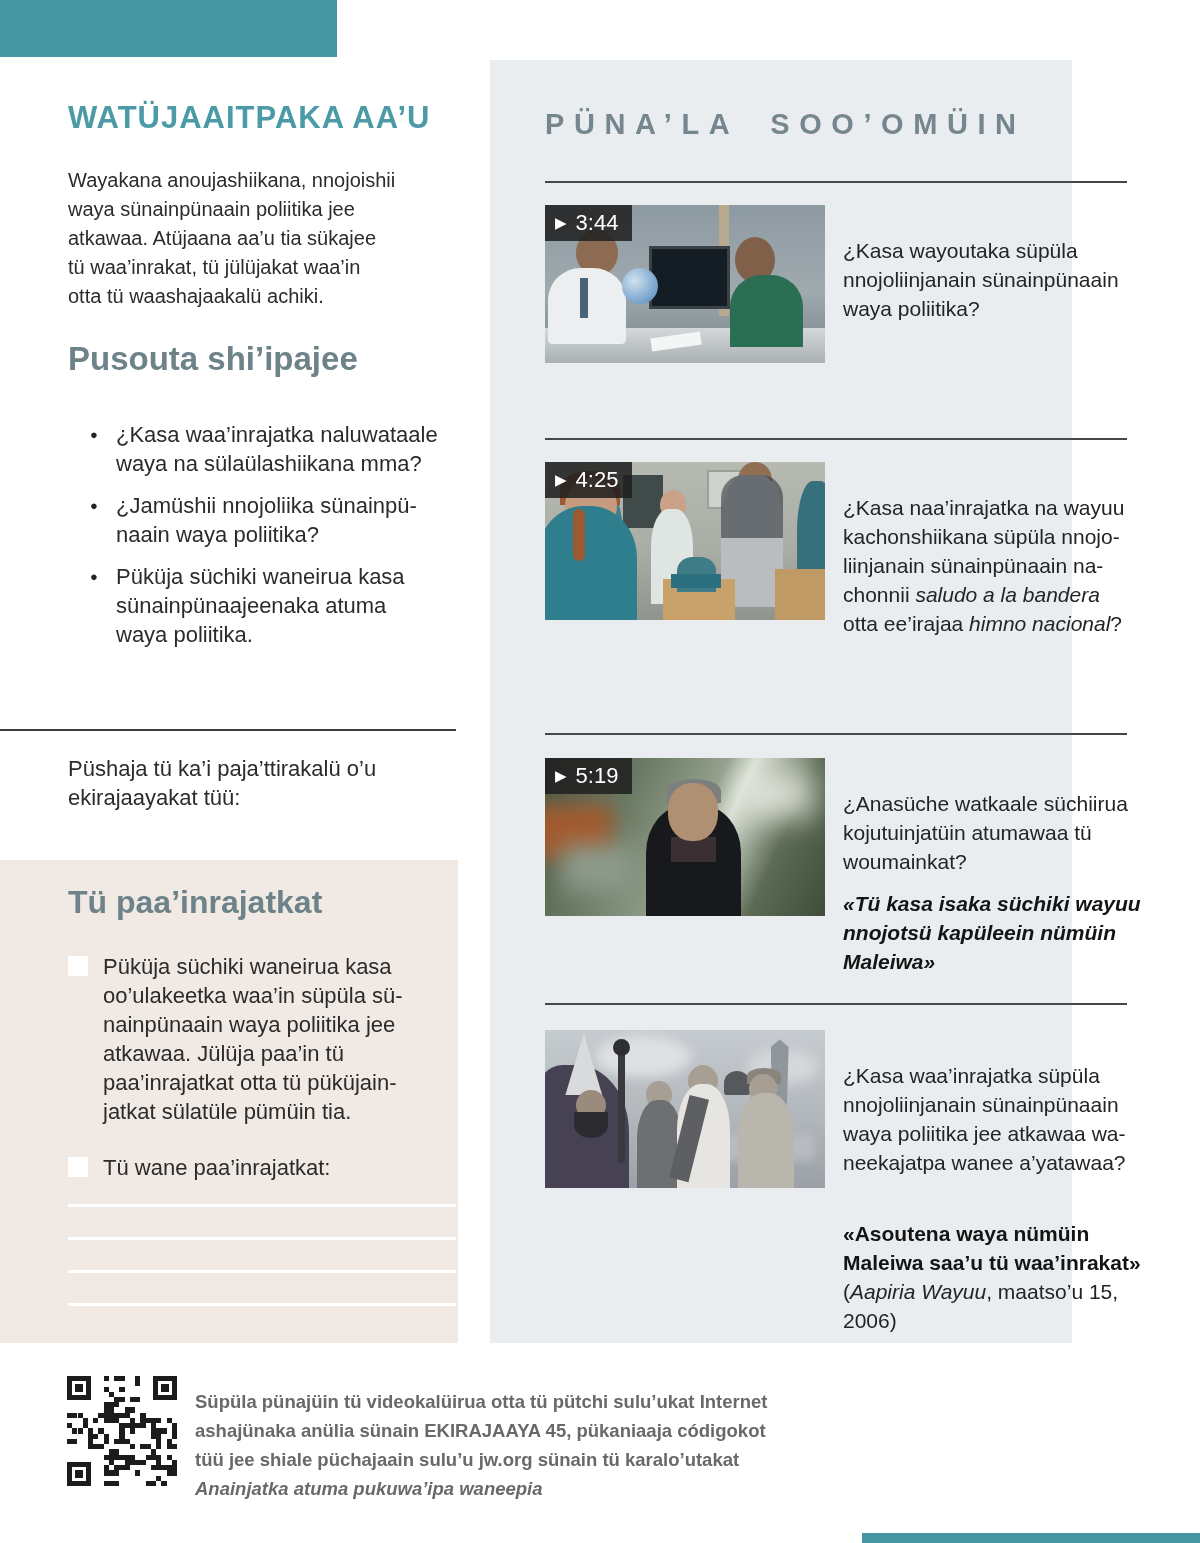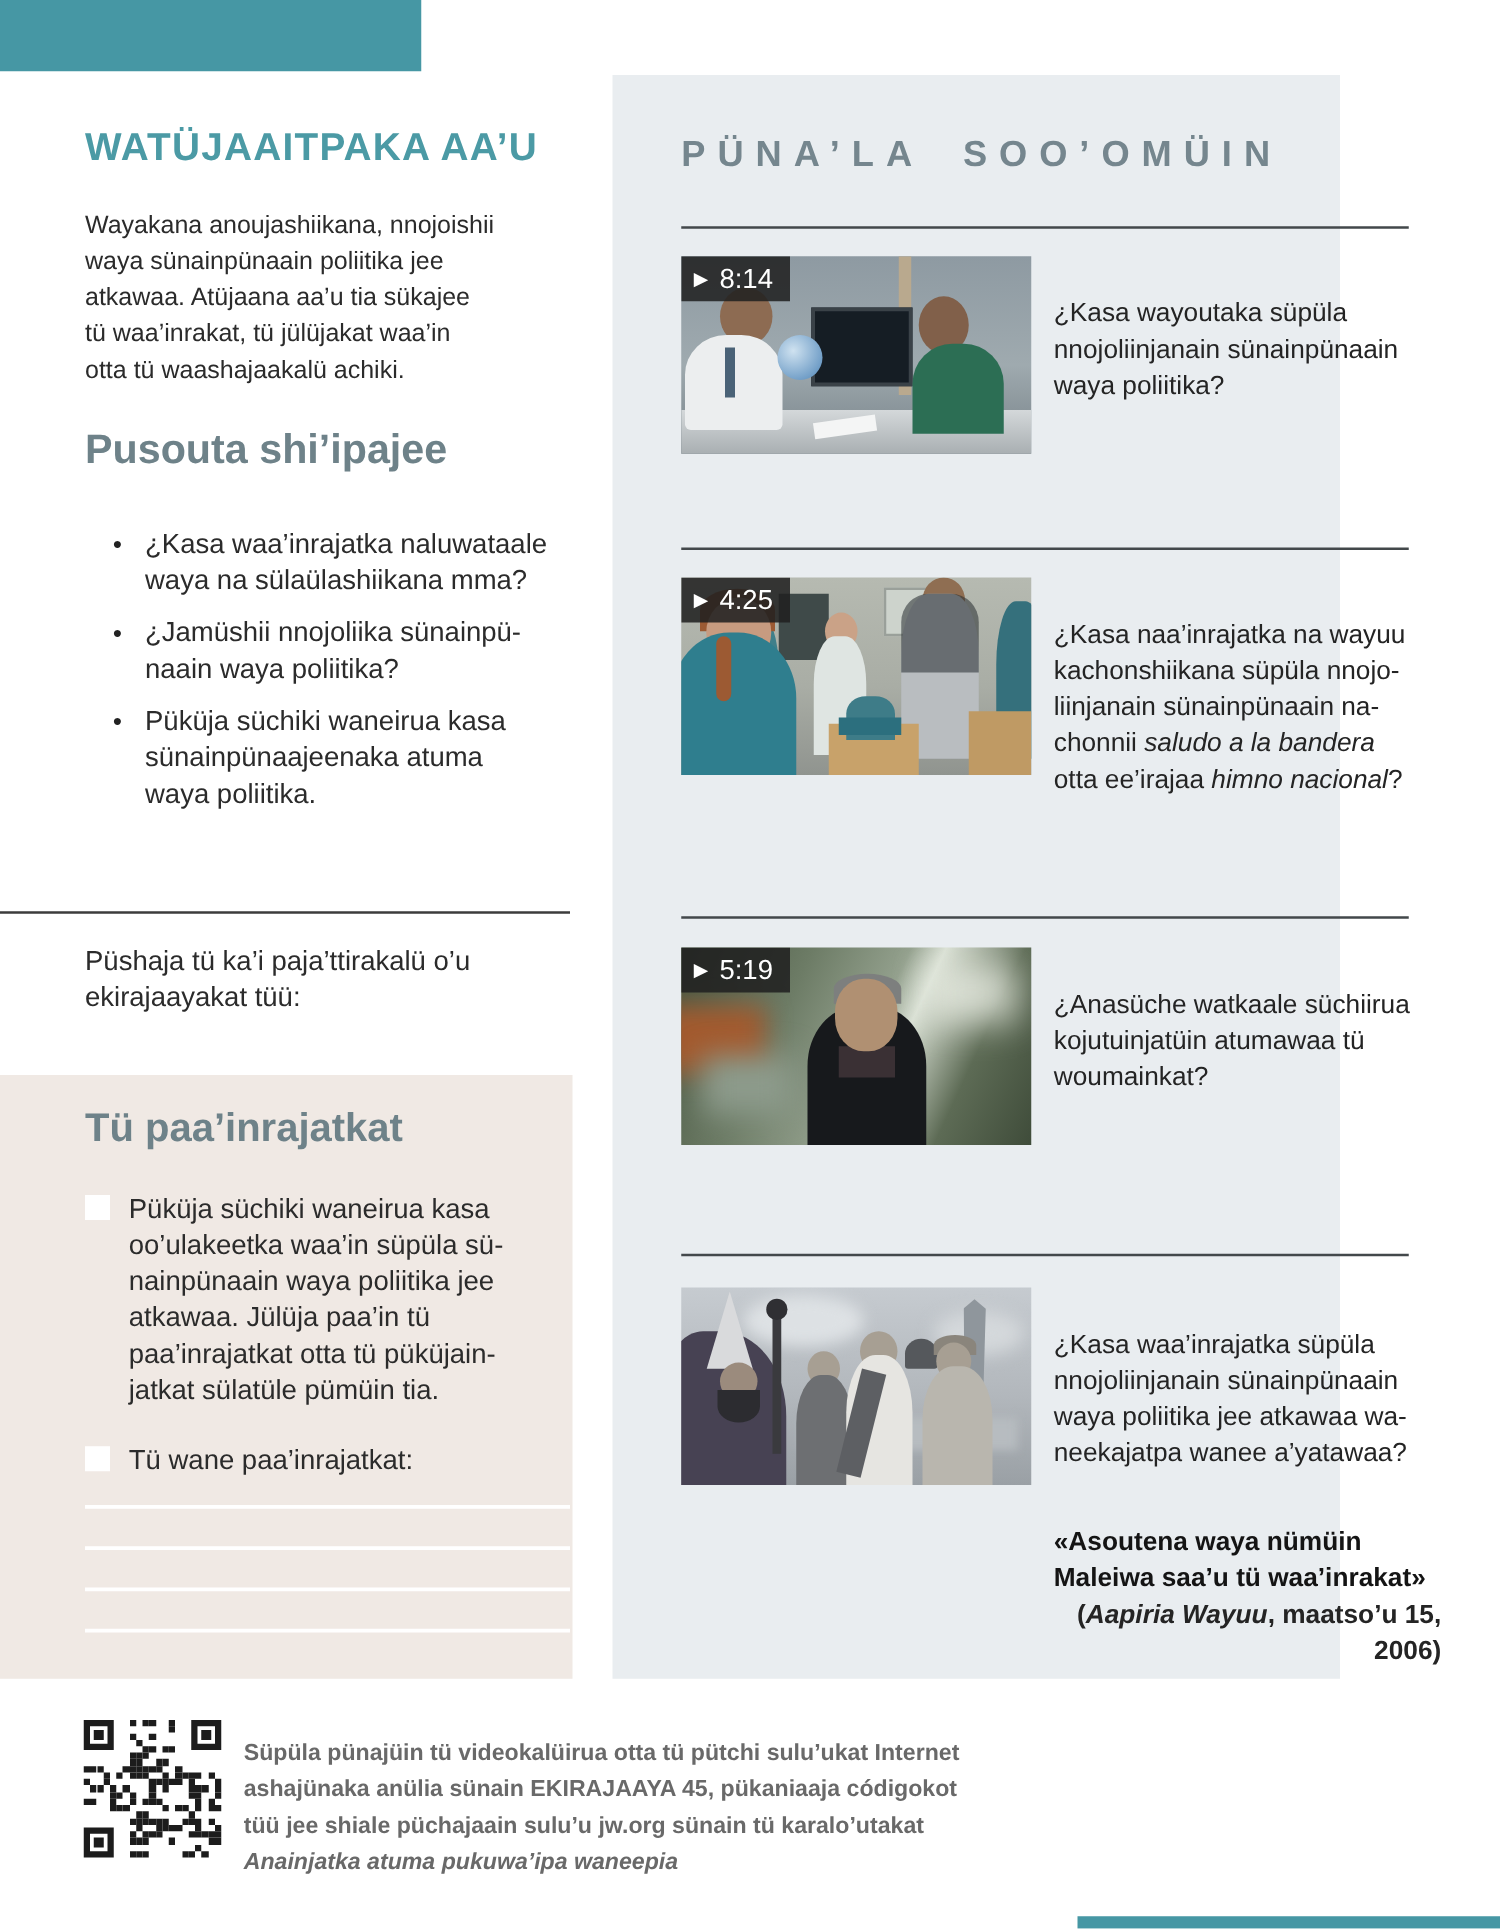--- a/index.html
+++ b/index.html
@@ -47,21 +47,21 @@
   .badge{position:absolute;top:0;left:0;background:rgba(32,32,32,0.87);color:#fff;
          display:flex;align-items:center;padding:5px 14px 5px 10px;font-size:22px;z-index:3;}
   .play-glyph{font-size:15px;margin-right:9px;}
 
   .qtext{position:absolute;left:353px;width:310px;font-size:21px;line-height:29px;
          white-space:pre-line;color:#242424;}
   .q1{top:147px;} .q2{top:404px;} .q3{top:700px;} .q4{top:972px;}
   .it{font-style:italic;}
   .answer{margin-top:13px;font-weight:bold;font-style:italic;color:#141414;}
   .answer.upright{font-style:normal;}
-  .cite{font-weight:bold;color:#242424;text-align:right;}
+  .cite{font-weight:normal;color:#242424;}
 
   
   .t1{background:linear-gradient(180deg,#8e9aa2 0%,#9faaaf 55%,#768187 100%);}
   .t1 .wall-line{position:absolute;left:62%;top:0;width:10px;height:70%;background:#b9a98e;}
   .t1 .monitor{position:absolute;left:37%;top:26%;width:27%;height:36%;background:#151d24;
                border:3px solid #3a4248;}
   .t1 .desk{position:absolute;left:0;bottom:0;width:100%;height:22%;
             background:linear-gradient(#d4d8da,#a9afb2);}
   .t1 .paper{position:absolute;left:38%;bottom:10%;width:18%;height:8%;background:#f4f5f5;transform:rotate(-8deg);}
   .t1 .globe{position:absolute;left:27.5%;top:40%;width:36px;height:36px;border-radius:50%;
@@ -195,21 +195,21 @@
   </div>
 
   <div class="panel">
     <div class="p-title">PÜNA’LA SOO’OMÜIN</div>
 
     <div class="rule r1"></div>
 
     <div class="thumb t1">
       <div class="badge">
         <span class="play-glyph">▶</span>
-        <span>8:14</span>
+        <span>3:44</span>
       </div>
       <div class="wall-line"></div>
       <div class="monitor"></div>
       <div class="desk"></div>
       <div class="paper"></div>
       <div class="man-l-head"></div>
       <div class="man-l-body"></div>
       <div class="man-l-tie"></div>
       <div class="globe"></div>
       <div class="man-r-head"></div>
@@ -266,20 +266,23 @@
       <div class="blur3"></div>
       <div class="man"></div>
       <div class="scarf"></div>
       <div class="hair"></div>
       <div class="head"></div>
     </div>
     <div class="qtext q3">
       <span>¿Anasüche watkaale süchiirua
 kojutuinjatüin atumawaa tü
 woumainkat?</span>
+      <div class="answer">«Tü kasa isaka süchiki wayuu
+nnojotsü kapüleein nümüin
+Maleiwa»</div>
     </div>
 
     <div class="rule r4"></div>
 
     <div class="thumb t4">
       <div class="cloud1"></div>
       <div class="cloud2"></div>
       <div class="obelisk"></div>
       <div class="crowd"></div>
       <div class="king"></div>

